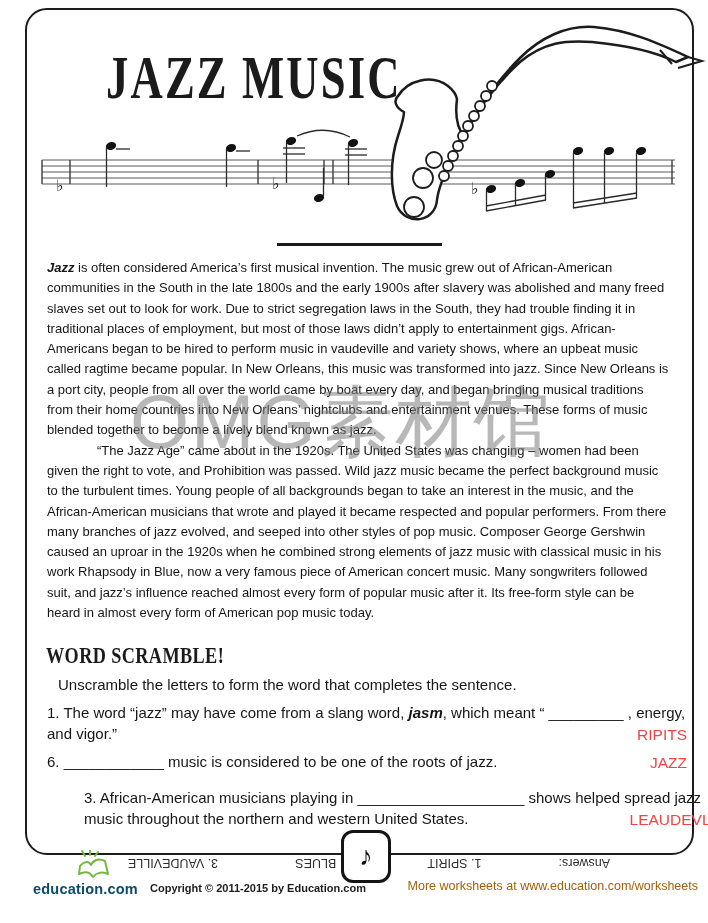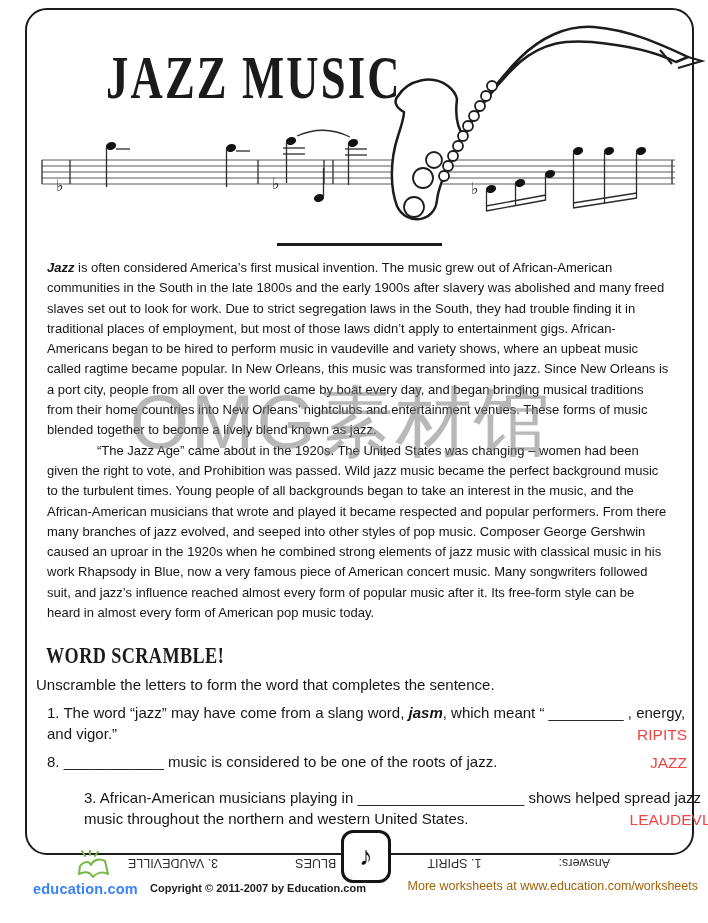--- a/index.html
+++ b/index.html
@@ -14,21 +14,21 @@
   .divider{position:absolute;left:277px;top:243px;width:165px;height:3px;background:#1b1b1b;}
   .article{position:absolute;left:47px;top:258px;width:624px;font-size:13px;line-height:20.3px;}
   .article p{margin:0;}
   .article p.p2{text-indent:50px;}
   .lead-word{font-weight:bold;font-style:italic;}
   .watermark{position:absolute;left:130px;top:372px;font-size:76px;font-weight:normal;
              color:rgba(125,125,125,.55);letter-spacing:2px;white-space:nowrap;pointer-events:none;}
   .scramble-heading{position:absolute;left:46px;top:642px;font-family:"Liberation Serif",serif;
                     font-size:24px;font-weight:bold;letter-spacing:.5px;color:#1b1b1b;
                     transform:scaleX(.76);transform-origin:left top;white-space:nowrap;}
-  .instruction{position:absolute;left:36px;top:676px;font-size:15px;}
+  .instruction{position:absolute;left:58px;top:676px;font-size:15px;}
   .question{position:absolute;left:47px;width:640px;font-size:15px;line-height:20.5px;}
   .q1{top:703px;}
   .q2{top:752px;}
   .q3{top:788px;margin-left:37px;}
   .q-em{font-style:italic;font-weight:bold;}
   .letters{position:absolute;right:0;font-size:15.5px;color:#ef4444;}
   .letters.at-bottom{bottom:-1px;}
   .letters.at-top{top:1px;}
   .note-badge{position:absolute;left:341px;top:830px;width:44px;height:47px;background:#fff;
               border:3px solid #141414;border-radius:12px;display:flex;align-items:center;
@@ -161,21 +161,21 @@
 
   <div class="scramble-heading">WORD SCRAMBLE!</div>
   <div class="instruction">Unscramble the letters to form the word that completes the sentence.</div>
 
   <div class="question q1">
     <span>1. The word “jazz” may have come from a slang word, </span><span class="q-em">jasm</span><span>, which meant “ _________ , energy, and vigor.”</span>
     <span class="letters at-bottom">RIPITS</span>
   </div>
 
   <div class="question q2">
-    <span>8. ____________ music is considered to be one of the roots of jazz.</span>
+    <span>6. ____________ music is considered to be one of the roots of jazz.</span>
     <span class="letters at-top">JAZZ</span>
   </div>
 
   <div class="question q3">
     <span>3. African-American musicians playing in ____________________ shows helped spread jazz music throughout the northern and western United States.</span>
     <span class="letters at-bottom">LEAUDEVLVI</span>
   </div>
 
   <div class="note-badge">
       <span>♪</span>
@@ -188,18 +188,18 @@
     <span>3. VAUDEVILLE</span>
   </div>
 
   <div class="brand-block">
     <svg class="brand-icon" width="38" height="32" viewBox="0 0 38 32" xmlns="http://www.w3.org/2000/svg">
       <g stroke="#74b843" stroke-width="2" fill="#ffffff" stroke-linejoin="round" stroke-linecap="round">
         <path d="M10,6 L7,1 M15,5 L15,0 M20,6 L23,2"></path>
         <path d="M5,16 C9,11 14,11 16,15 C18,10 24,8 30,11 L33,24 C27,21 21,23 18,27 C15,22 10,21 4,24 Z"></path>
       </g>
     </svg>
-    <span class="brand-word" style="color:#3b82f6;">education.com</span>
-  </div>
-  <div class="copyright">Copyright © 2011-2007 by Education.com</div>
+    <span class="brand-word" style="color:#0c4a6e;">education.com</span>
+  </div>
+  <div class="copyright">Copyright © 2011-2015 by Education.com</div>
   <div class="more-worksheets">More worksheets at www.education.com/worksheets</div>
 
 </div>
 
 </body></html>

